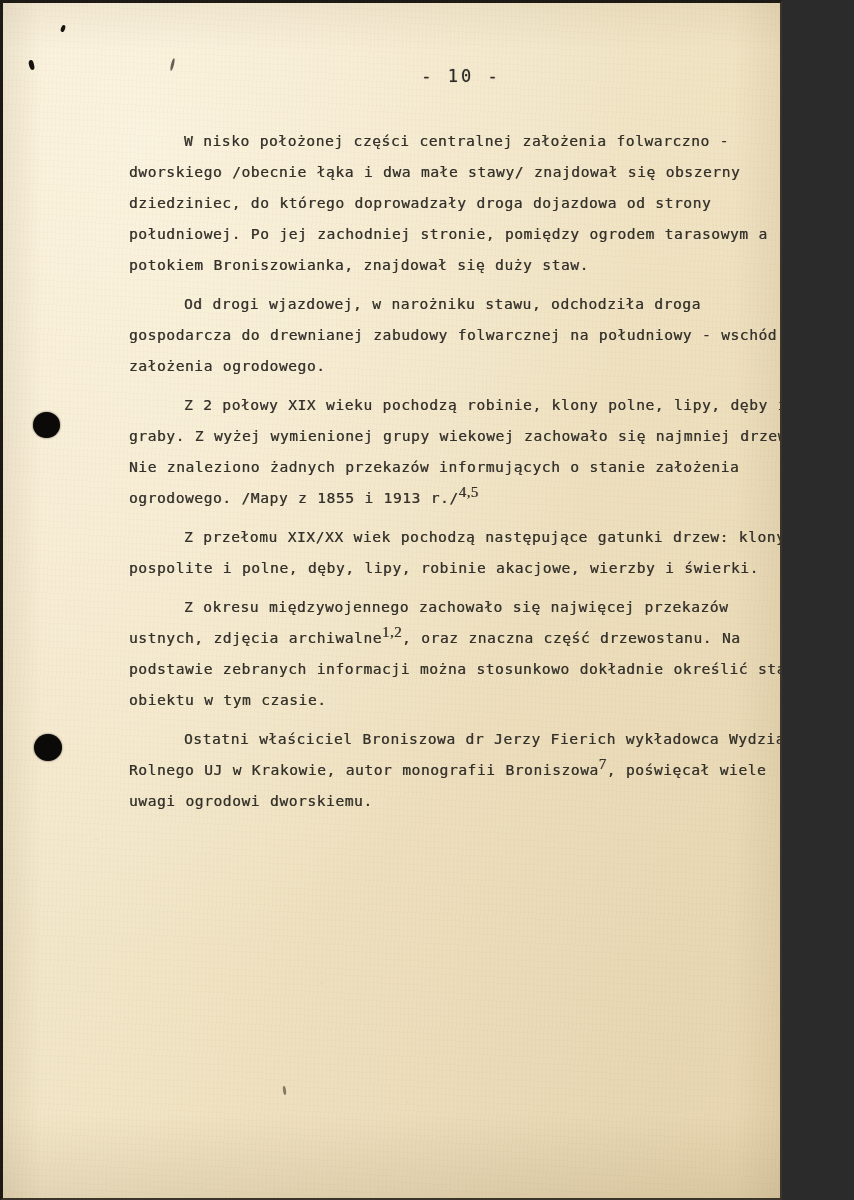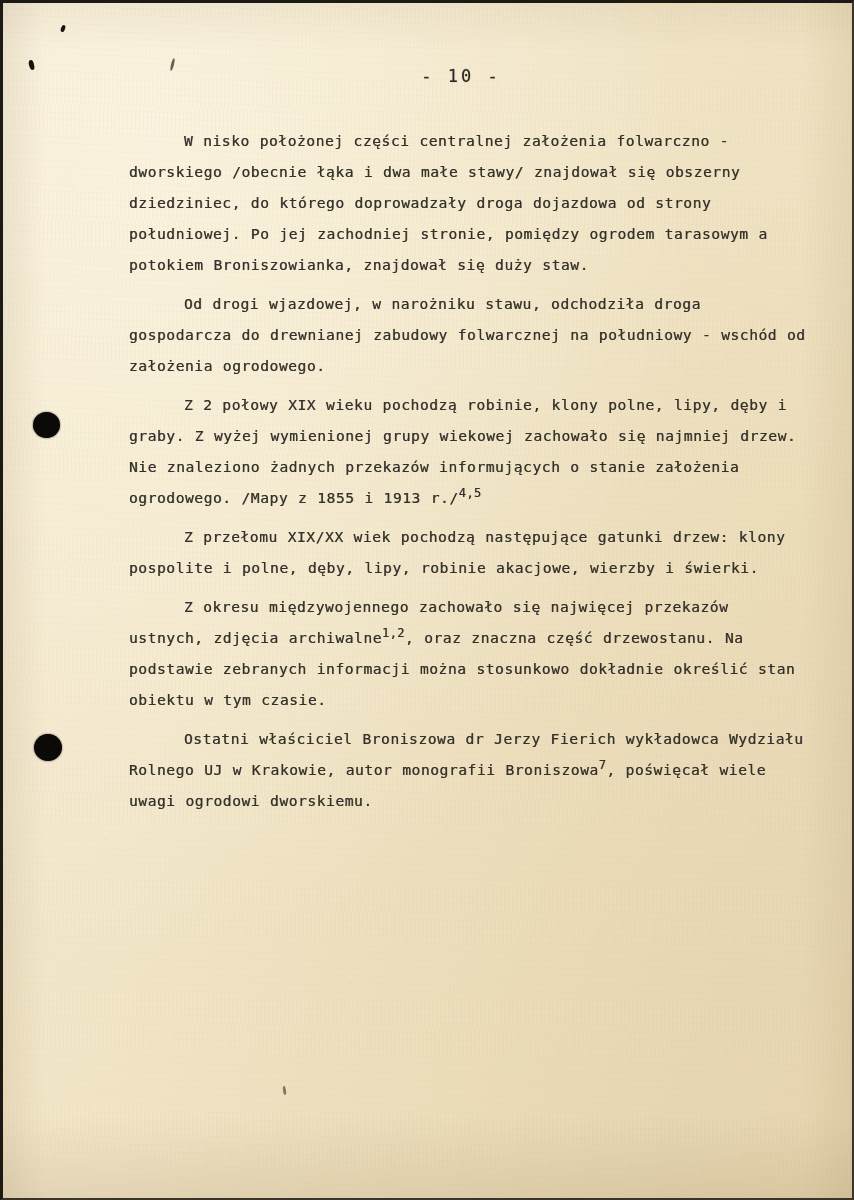--- a/index.html
+++ b/index.html
@@ -2,21 +2,21 @@
 <html><head>
 <meta charset="utf-8">
 <style>
   html, body {
     margin: 0;
     padding: 0;
     background: #2b2b2b;
   }
   #page {
     position: relative;
-    width: 854px;
+    width: 782px;
     height: 1200px;
     overflow: hidden;
     background-color: #f3e7cb;
     background-image:
       radial-gradient(ellipse at 18% 12%, rgba(255,250,235,0.55) 0%, rgba(255,250,235,0) 55%),
       radial-gradient(ellipse at 85% 88%, rgba(226,207,169,0.45) 0%, rgba(226,207,169,0) 60%),
       linear-gradient(115deg, #f7ecd4 0%, #f2e6c8 38%, #efe1c0 70%, #e9d9b4 100%);
     box-sizing: border-box;
     border-top: 3px solid #1d1a16;
     border-left: 3px solid #1d1a16;
@@ -88,24 +88,25 @@
     letter-spacing: .55px;
     text-indent: 55px;
     color: #34312b;
     text-shadow:
        0.4px 0 0 rgba(52,49,43,.40),
       -0.3px 0 0 rgba(52,49,43,.22),
        0 0.4px 0 rgba(52,49,43,.18);
     word-spacing: .5px;
   }
   p.para sup {
-    font-size: 12px;
+    font-size: 15px;
     line-height: 0;
     vertical-align: 6px;
     letter-spacing: .4px;
+    font-family: Liberation Serif, serif;
   }
 
   
   .punch {
     position: absolute;
     background: #0b0a08;
     border-radius: 50%;
     box-shadow: 0 0 2px 0 rgba(0,0,0,.7);
   }
   #punch-1 { left: 30px; top: 409px; width: 27px; height: 26px; }

